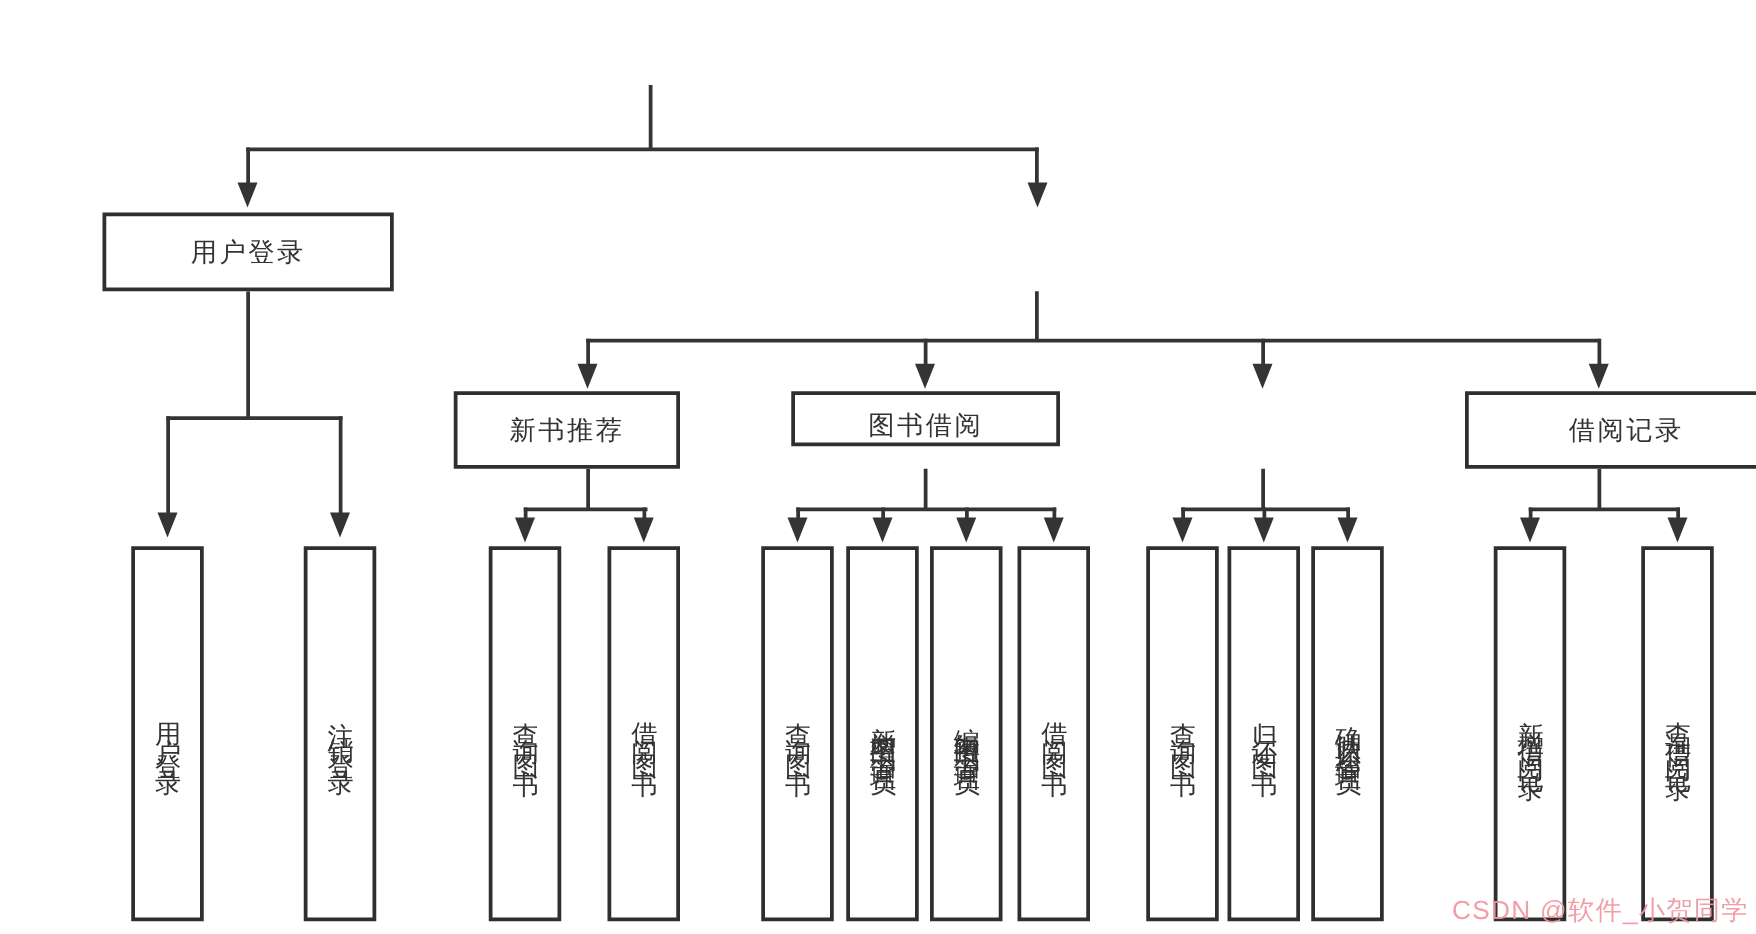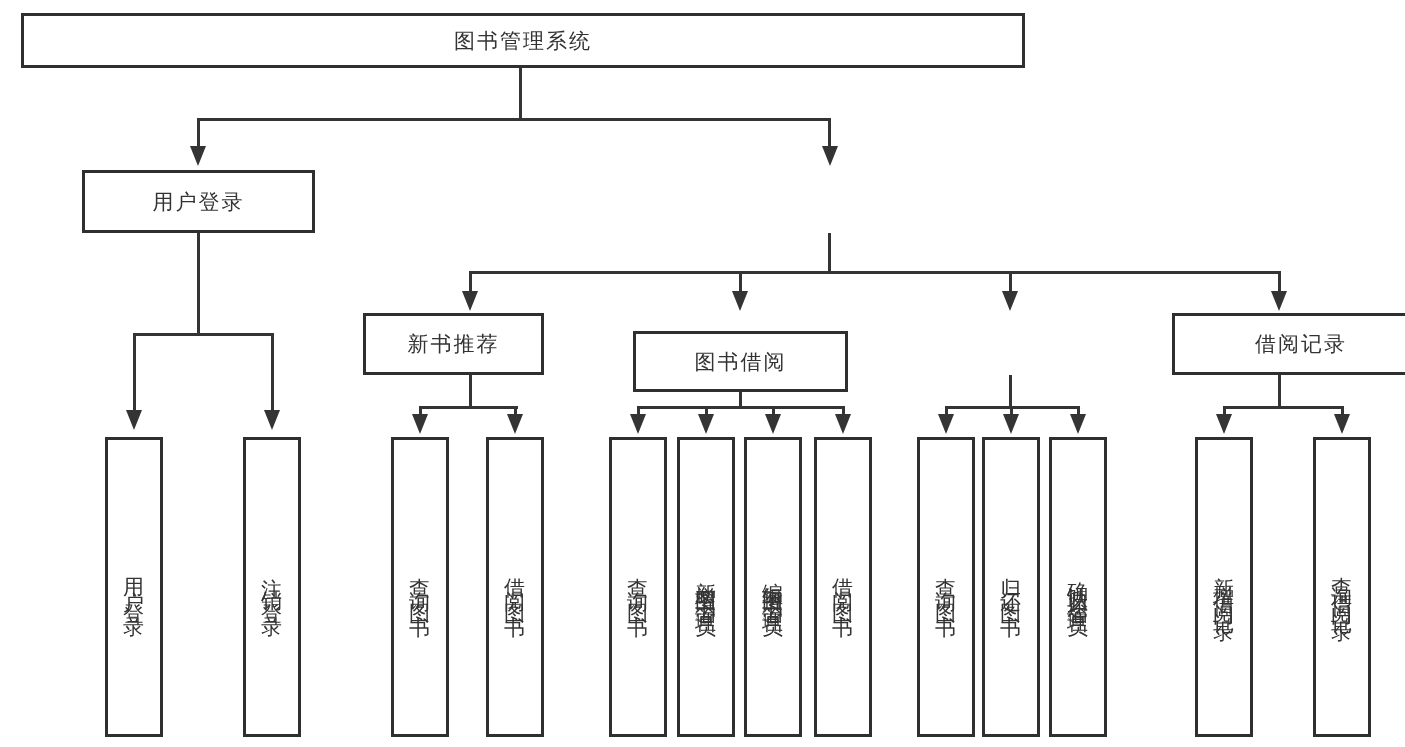--- a/index.html
+++ b/index.html
@@ -95,32 +95,29 @@
   <div class="vline" style="left:1077px;top:406px;height:10px;"></div>
   <div class="arrow" style="left:1070px;top:414px;"></div>
 
   <div class="vline" style="left:1278px;top:375px;height:33px;"></div>
   <div class="hline" style="left:1223px;top:406px;width:121px;"></div>
   <div class="vline" style="left:1223px;top:406px;height:10px;"></div>
   <div class="arrow" style="left:1216px;top:414px;"></div>
   <div class="vline" style="left:1341px;top:406px;height:10px;"></div>
   <div class="arrow" style="left:1334px;top:414px;"></div>
 
-  <div class="node" style="left:21px;top:13px;width:1004px;height:55px;">
-    <span>图书管理系统</span>
-  </div>
 
   <div class="node" style="left:82px;top:170px;width:233px;height:63px;">
     <span>用户登录</span>
   </div>
 
   <div class="node" style="left:363px;top:313px;width:181px;height:62px;">
     <span>新书推荐</span>
   </div>
-  <div class="node" style="left:633px;top:331px;width:215px;height:61px;">
+  <div class="node" style="left:633px;top:313px;width:215px;height:44px;align-items:flex-end;">
     <span>图书借阅</span>
   </div>
   <div class="node" style="left:1172px;top:313px;width:258px;height:62px;">
     <span>借阅记录</span>
   </div>
 
   <div class="leaf" style="left:105px;">
     <span class="vtext ls4">用户登录</span>
   </div>
   <div class="leaf" style="left:243px;">
@@ -157,14 +154,15 @@
     <span class="vtext ls9">确认归还（管理员）</span>
   </div>
 
   <div class="leaf" style="left:1195px;">
     <span class="vtext ls6">新增借阅记录</span>
   </div>
   <div class="leaf" style="left:1313px;">
     <span class="vtext ls6">查询借阅记录</span>
   </div>
 
+  <div class="wm">CSDN @软件_小贺同学</div>
 
 </div>
 
 </body></html>

